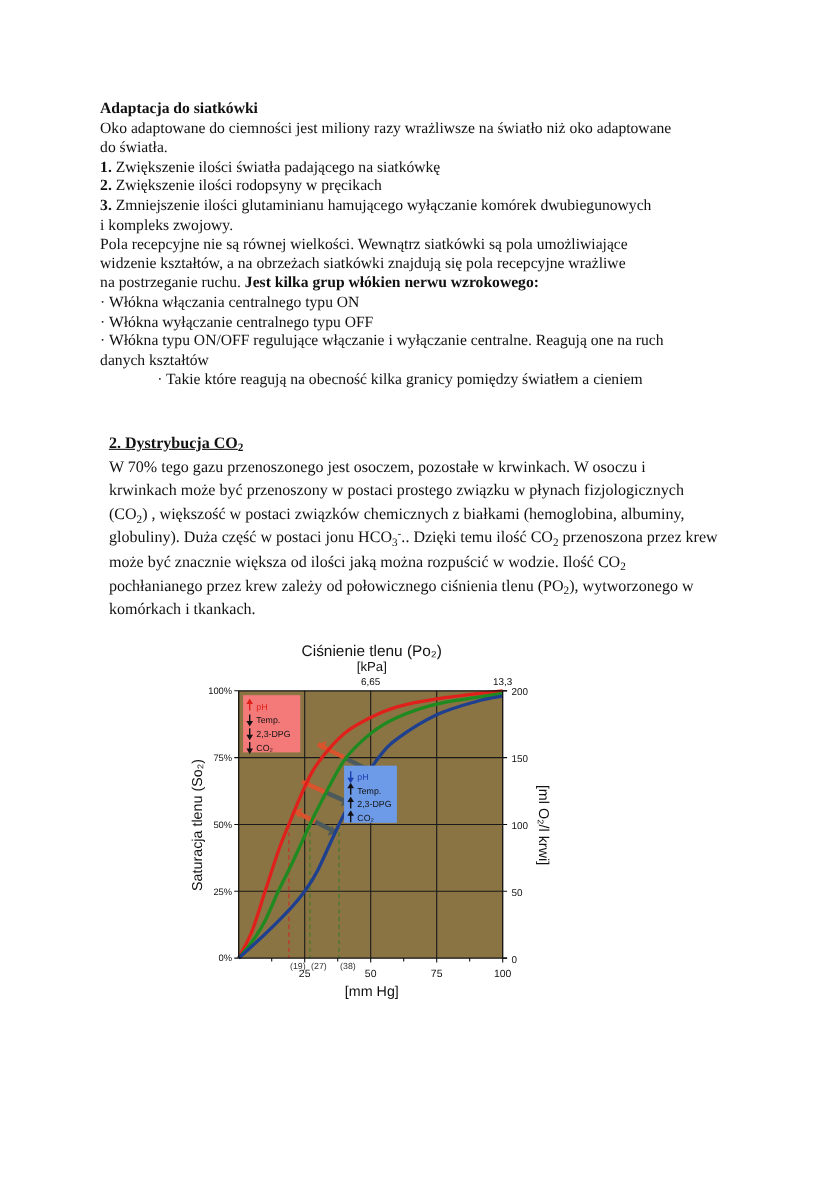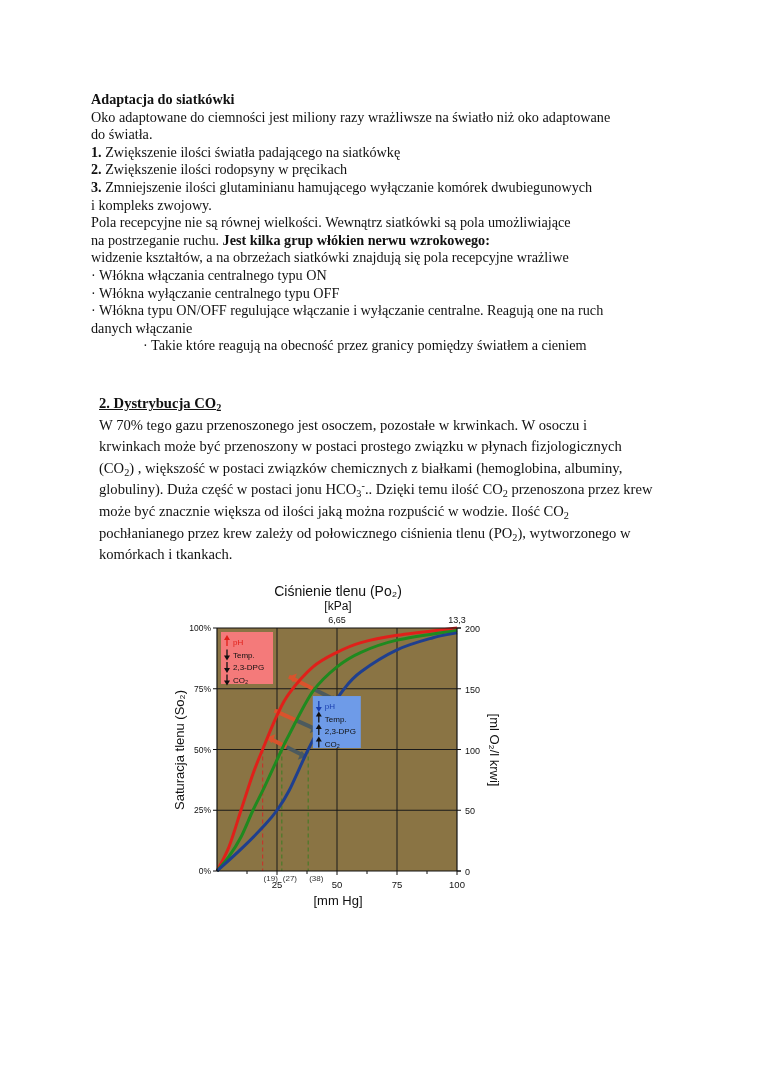--- a/index.html
+++ b/index.html
@@ -25,27 +25,27 @@
 
 <div class="page p1">
   <div class="b">Adaptacja do siatkówki</div>
   <div>Oko adaptowane do ciemności jest miliony razy wrażliwsze na światło niż oko adaptowane</div>
   <div>do światła.</div>
   <div><span class="b">1.</span><span> Zwiększenie ilości światła padającego na siatkówkę</span></div>
   <div><span class="b">2.</span><span> Zwiększenie ilości rodopsyny w pręcikach</span></div>
   <div><span class="b">3.</span><span> Zmniejszenie ilości glutaminianu hamującego wyłączanie komórek dwubiegunowych</span></div>
   <div>i kompleks zwojowy.</div>
   <div>Pola recepcyjne nie są równej wielkości. Wewnątrz siatkówki są pola umożliwiające</div>
+  <div>widzenie kształtów, a na obrzeżach siatkówki znajdują się pola recepcyjne wrażliwe</div>
   <div><span>na postrzeganie ruchu.</span><span class="b"> Jest kilka grup włókien nerwu wzrokowego:</span></div>
-  <div>widzenie kształtów, a na obrzeżach siatkówki znajdują się pola recepcyjne wrażliwe</div>
   <div>· Włókna włączania centralnego typu ON</div>
   <div>· Włókna wyłączanie centralnego typu OFF</div>
   <div>· Włókna typu ON/OFF regulujące włączanie i wyłączanie centralne. Reagują one na ruch</div>
-  <div>danych włączanie</div>
-  <div class="indent">· Takie które reagują na obecność przez granicy pomiędzy światłem a cieniem</div>
+  <div>danych kształtów</div>
+  <div class="indent">· Takie które reagują na obecność kilka granicy pomiędzy światłem a cieniem</div>
 </div>
 
 <div class="sec2">
   <div class="h"><span>2.  Dystrybucja CO</span><sub>2</sub></div>
   <div>W 70% tego gazu przenoszonego jest osoczem, pozostałe w krwinkach. W osoczu i</div>
   <div>krwinkach może być przenoszony w postaci prostego związku w płynach fizjologicznych</div>
   <div><span>(CO</span><sub>2</sub><span>) , większość w postaci związków chemicznych z białkami (hemoglobina, albuminy,</span></div>
   <div><span>globuliny). Duża część w postaci jonu HCO</span><sub>3</sub><sup>-</sup><span>.. Dzięki temu ilość CO</span><sub>2</sub><span> przenoszona przez krew</span></div>
   <div><span>może być znacznie większa od ilości jaką można rozpuścić w wodzie. Ilość CO</span><sub>2</sub></div>
   <div><span>pochłanianego przez krew zależy od połowicznego ciśnienia tlenu (PO</span><sub>2</sub><span>), wytworzonego w</span></div>

